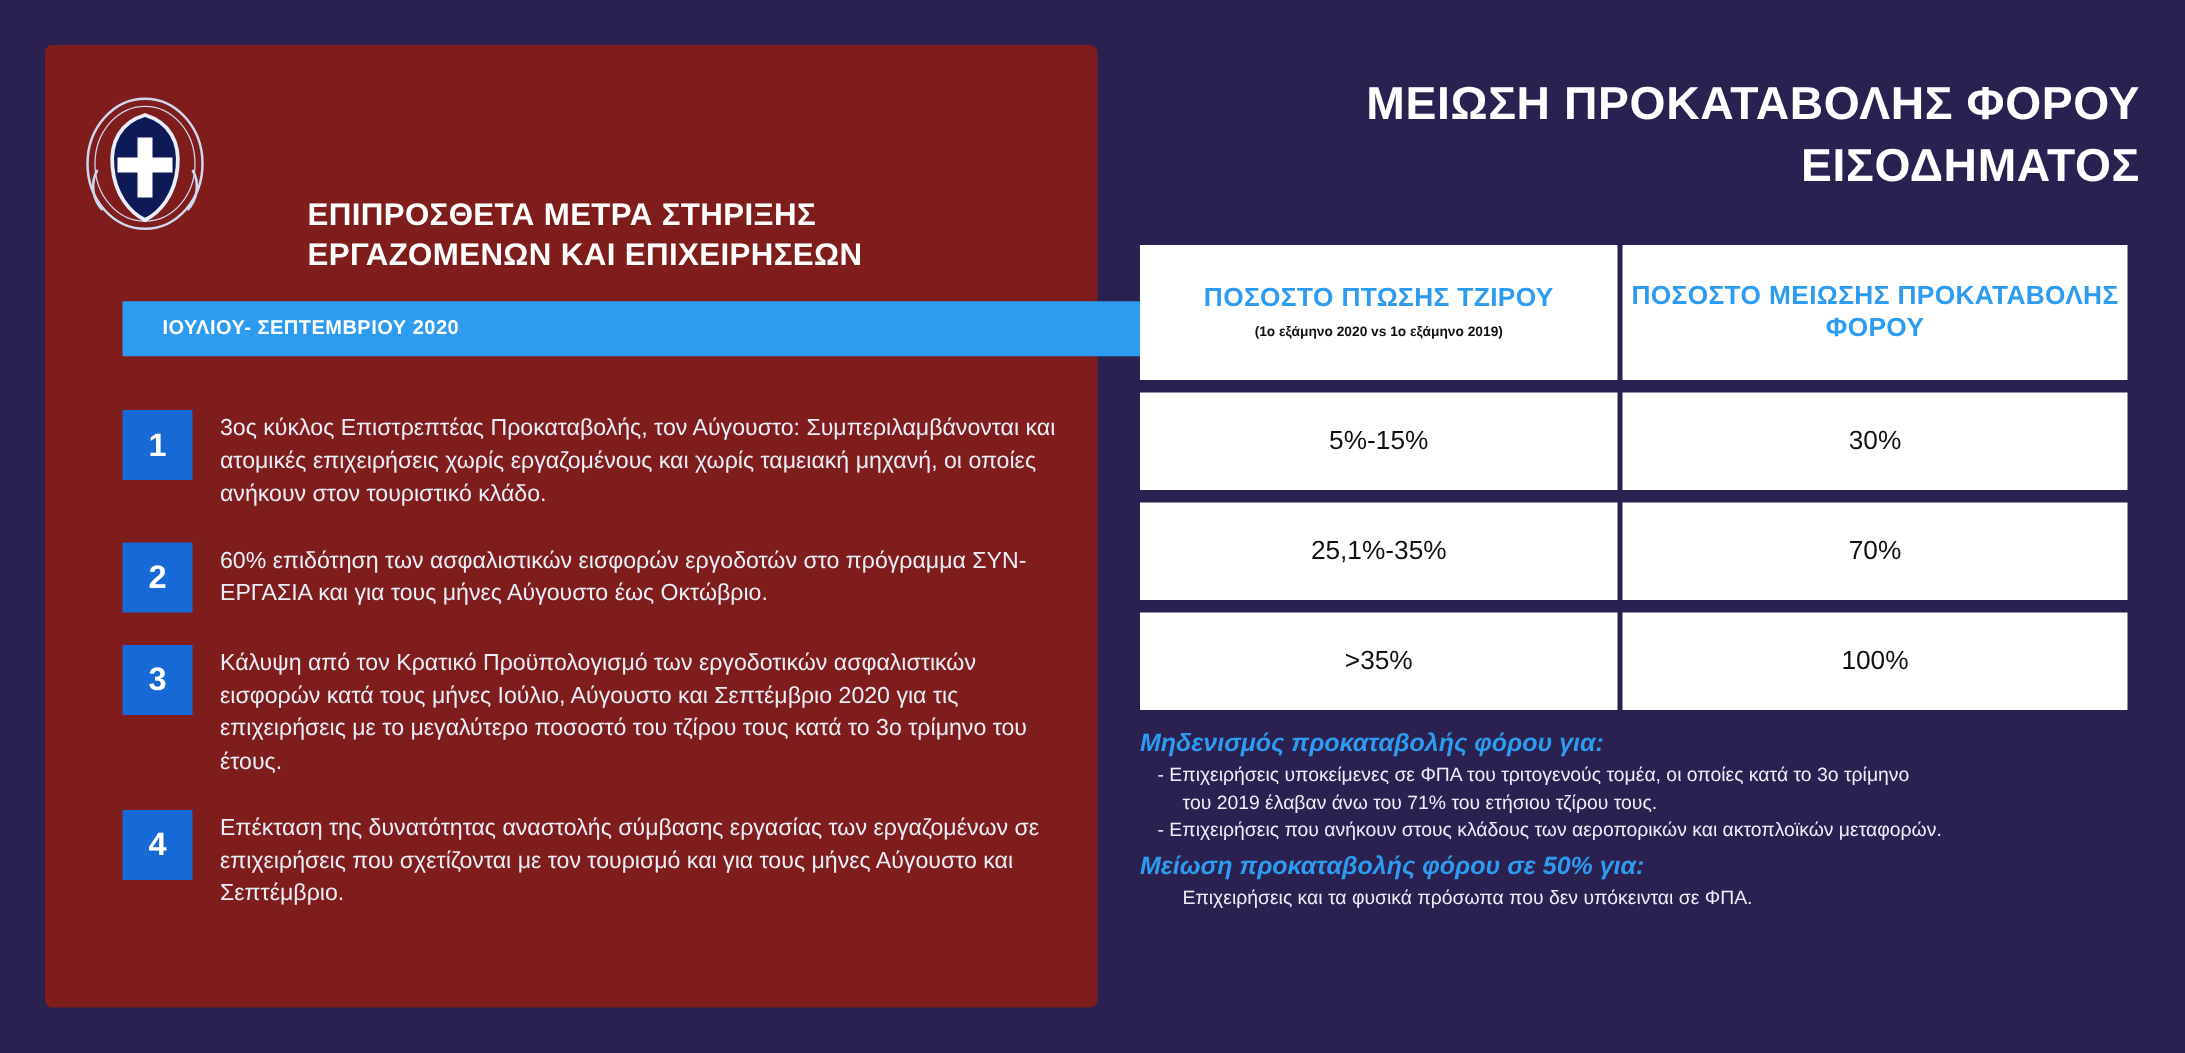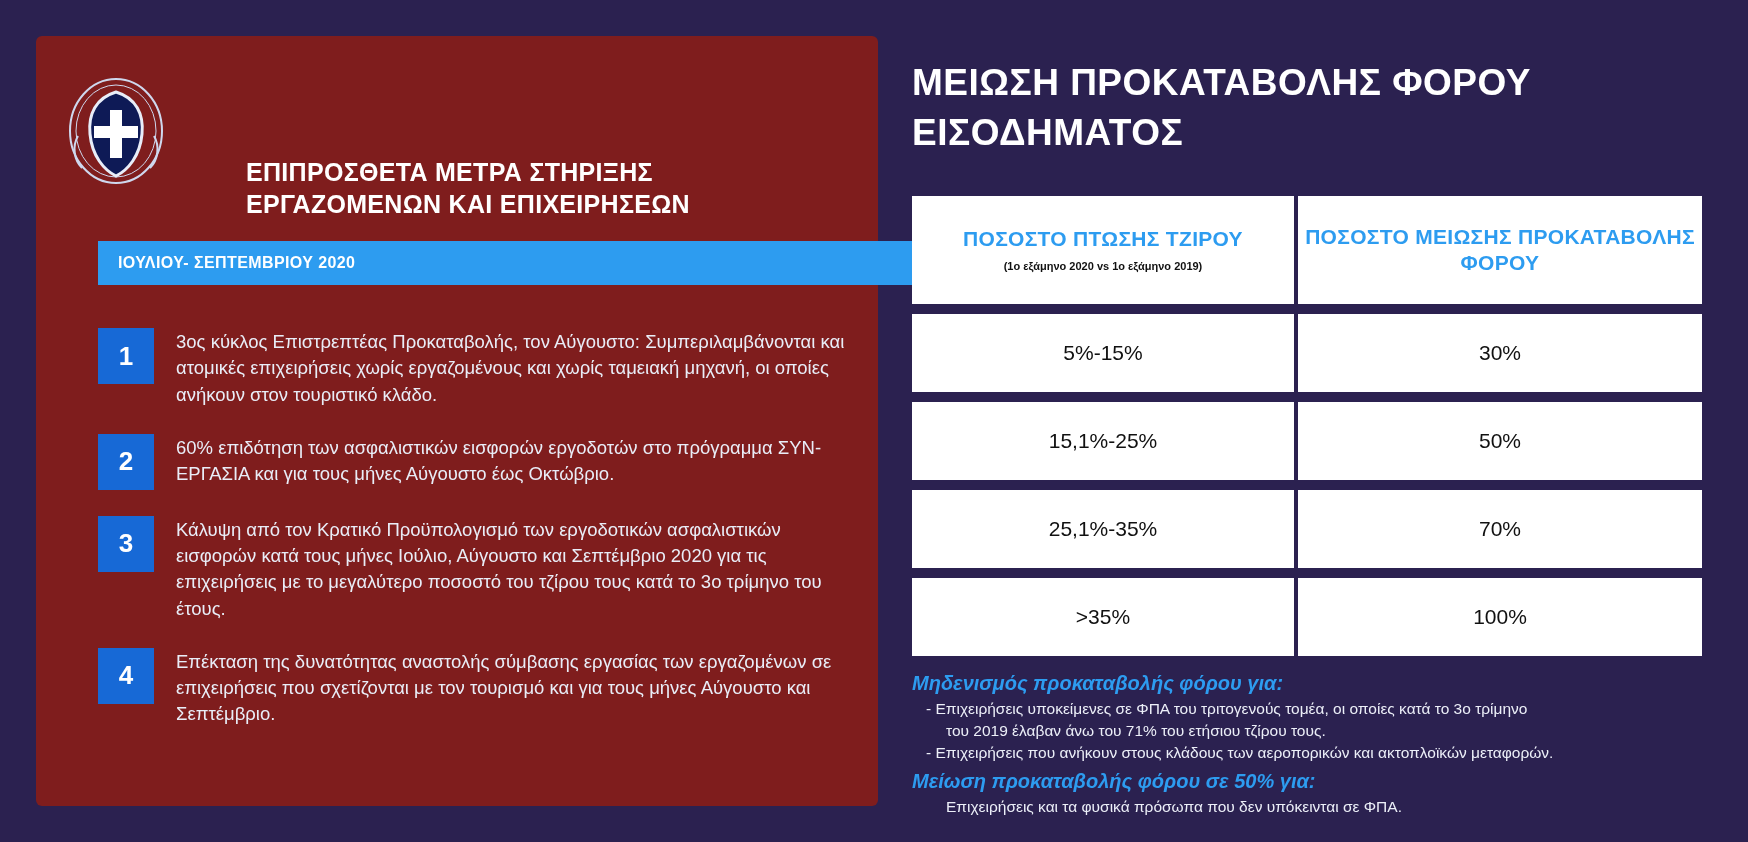--- a/index.html
+++ b/index.html
@@ -45,21 +45,21 @@
     letter-spacing: 0.3px;
   }
 
   .period-bar {
     position: absolute;
     left: 62px; top: 205px;
     width: 860px; height: 44px;
     background: #2d9cf0;
     display: flex;
     align-items: center;
-    padding-left: 20px;
+    padding-left: 32px;
   }
   .period-bar .period-text {
     color: #ffffff;
     font-size: 16px;
     font-weight: bold;
     letter-spacing: 0.4px;
   }
 
   .items {
     position: absolute;
@@ -90,21 +90,21 @@
     padding-top: 1px;
   }
 
   
   .right-panel {
     position: absolute;
     left: 912px; top: 36px;
     width: 800px; height: 770px;
   }
   .right-title {
-    text-align: left;
+    text-align: right;
     color: #ffffff;
     font-size: 37px;
     font-weight: bold;
     line-height: 1.35;
     letter-spacing: 0.5px;
     margin-top: 22px;
   }
 
   .table {
     margin-top: 38px;
@@ -230,24 +230,20 @@
         <div class="t-cell col2">
           <div>ΠΟΣΟΣΤΟ ΜΕΙΩΣΗΣ ΠΡΟΚΑΤΑΒΟΛΗΣ ΦΟΡΟΥ</div>
         </div>
       </div>
 
       <div class="t-row">
         <div class="t-cell col1">5%-15%</div>
         <div class="t-cell col2">30%</div>
       </div>
 
-      <div class="t-row">
-        <div class="t-cell col1">15,1%-25%</div>
-        <div class="t-cell col2">50%</div>
-      </div>
 
       <div class="t-row">
         <div class="t-cell col1">25,1%-35%</div>
         <div class="t-cell col2">70%</div>
       </div>
 
       <div class="t-row">
         <div class="t-cell col1">&gt;35%</div>
         <div class="t-cell col2">100%</div>
       </div>

